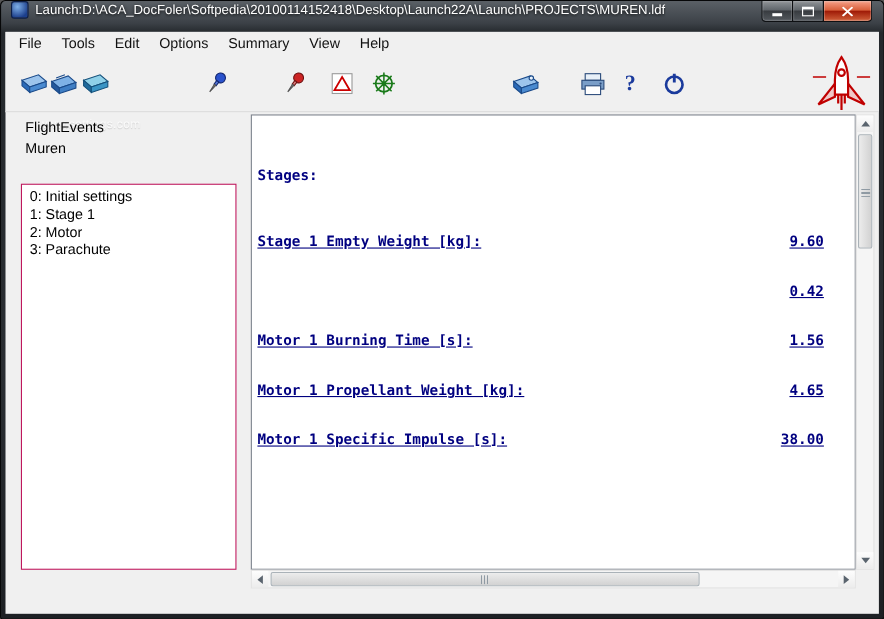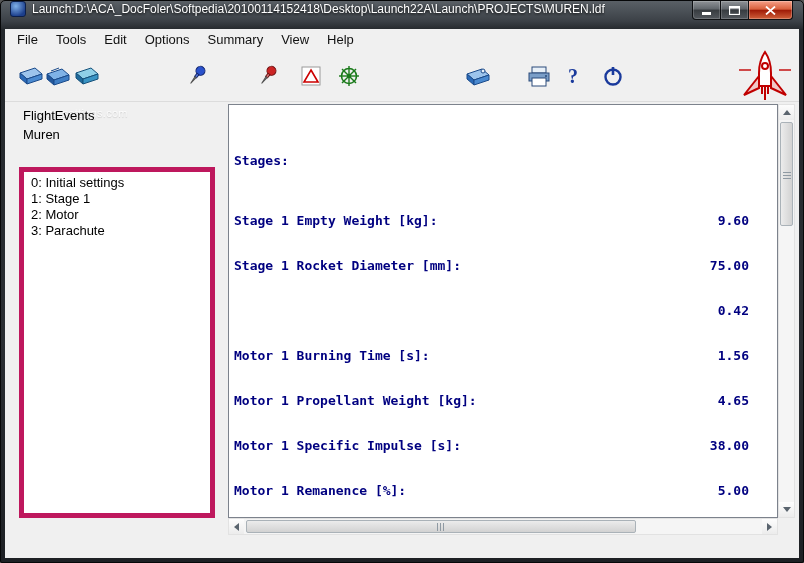--- a/index.html
+++ b/index.html
@@ -40,29 +40,29 @@
                text-shadow: 0 1px 1px rgba(0,0,0,.15); letter-spacing: .3px; }
   .logo { position: absolute; right: 5px; top: 0; width: 58px; height: 53px; display: flex;
           align-items: center; justify-content: center; }
 
   
   .workspace { position: absolute; top: 73px; left: 0; right: 0; bottom: 0; }
 
   .sidebar { position: absolute; left: 10px; top: 4px; width: 204px; bottom: 40px; }
   .side-label { font-size: 13px; color: #000; padding: 1px 8px; line-height: 17px; white-space: nowrap; }
   .listbox { position: absolute; top: 61px; left: 4px; right: 4px; bottom: 0; background: #fff;
-             border: 5px solid #be185d; padding: 3px 7px; font-size: 13px; overflow: hidden; }
+             border: 1px solid #be185d; padding: 3px 7px; font-size: 13px; overflow: hidden; }
   .list-item { line-height: 16px; white-space: nowrap; }
 
   .report-view { position: absolute; left: 223px; top: 2px; width: 550px; height: 414px; background: #fff;
                  border: 1px solid #7c828c; overflow: hidden; }
   .report { position: absolute; left: 5px; top: 3px; font-family: "DejaVu Sans Mono", monospace;
             font-weight: bold; font-size: 13px; line-height: 15px; color: #000080; white-space: pre; }
   .rline { height: 15px; }
-  .kv { display: flex; width: 515px; position: relative; }
+  .kv { display: flex; width: 515px; position: relative; text-decoration: underline; }
   .kv .v { margin-left: auto; }
 
   
   .vscroll { position: absolute; left: 773px; top: 2px; width: 17px; height: 414px; background: #f5f5f5;
              border: 1px solid #e2e2e2; }
   .hscroll { position: absolute; left: 223px; top: 416px; width: 550px; height: 17px; background: #f5f5f5;
              border: 1px solid #e2e2e2; }
   .sb-btn { position: absolute; width: 15px; height: 15px; display: flex; align-items: center;
             justify-content: center; background: linear-gradient(180deg,#fdfdfd,#ececec); }
   .vscroll .sb-btn { left: 0; }
@@ -254,41 +254,33 @@
       <div class="report-view">
         <div class="report">
 
           <div class="rline">Stages:</div>
 
           <div class="rline kv">
             <span class="k">Stage 1 Empty Weight [kg]:</span>
             <span class="v">9.60</span>
           </div>
           <div class="rline kv">
-            <span class="k">Stage 1 Rocket Diameter [mm]:</span>
-            <span class="v">75.00</span>
-          </div>
-          <div class="rline kv">
             <span class="v">0.42</span>
           </div>
           <div class="rline kv">
             <span class="k">Motor 1 Burning Time [s]:</span>
             <span class="v">1.56</span>
           </div>
           <div class="rline kv">
             <span class="k">Motor 1 Propellant Weight [kg]:</span>
             <span class="v">4.65</span>
           </div>
           <div class="rline kv">
             <span class="k">Motor 1 Specific Impulse [s]:</span>
             <span class="v">38.00</span>
-          </div>
-          <div class="rline kv">
-            <span class="k">Motor 1 Remanence [%]:</span>
-            <span class="v">5.00</span>
           </div>
           
 
           
 
           
 
           
           
           

